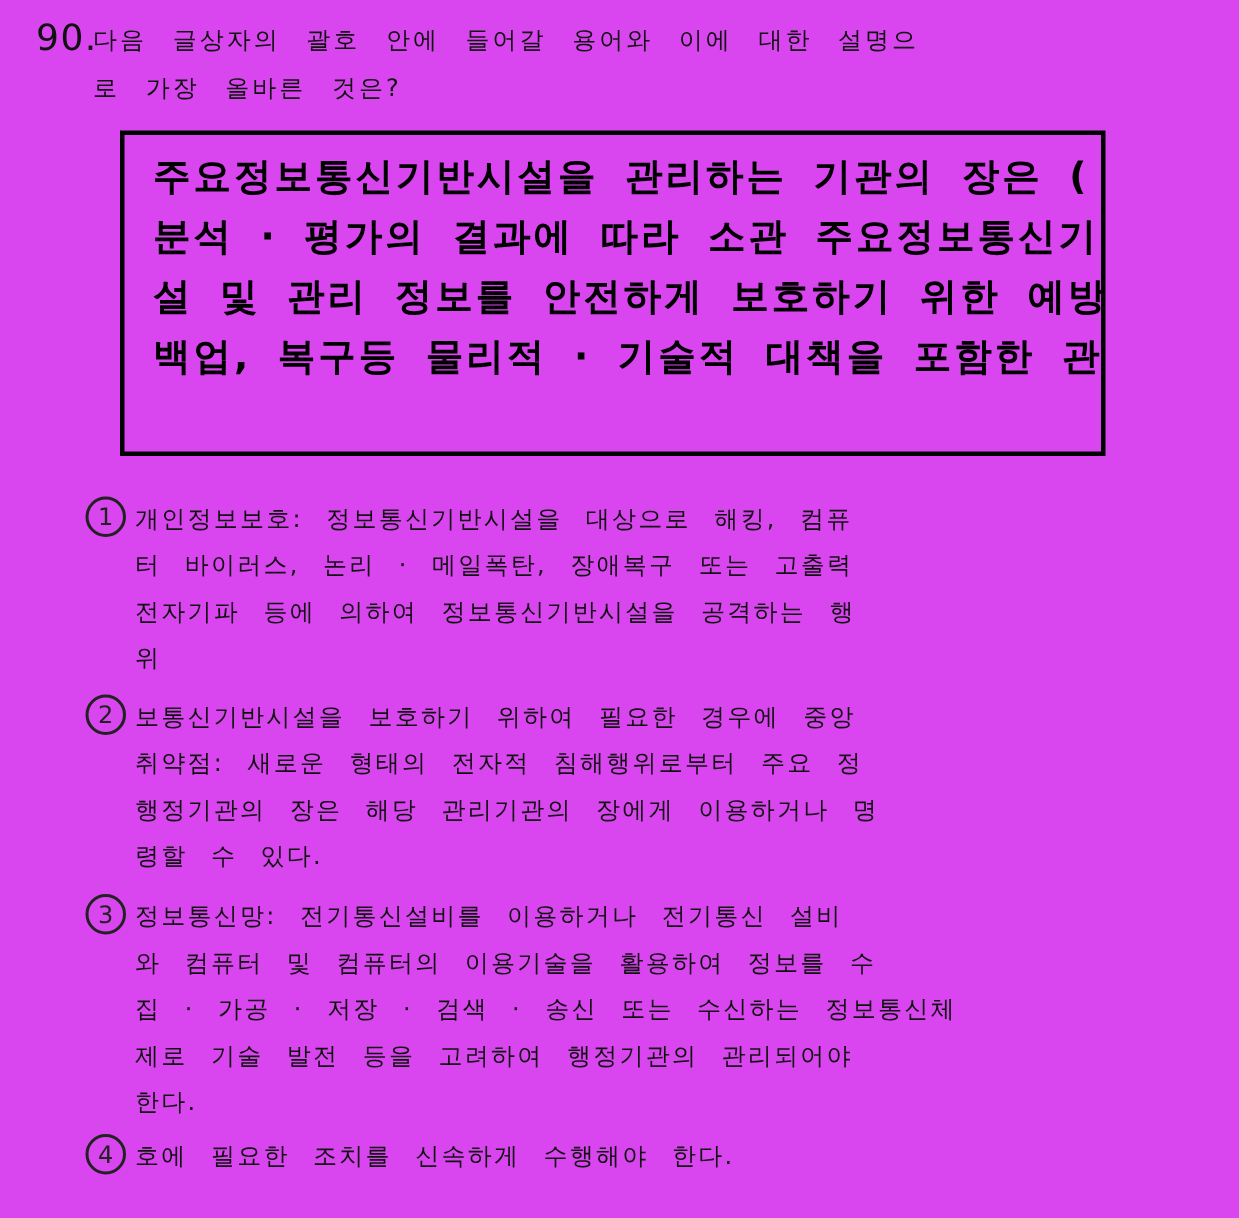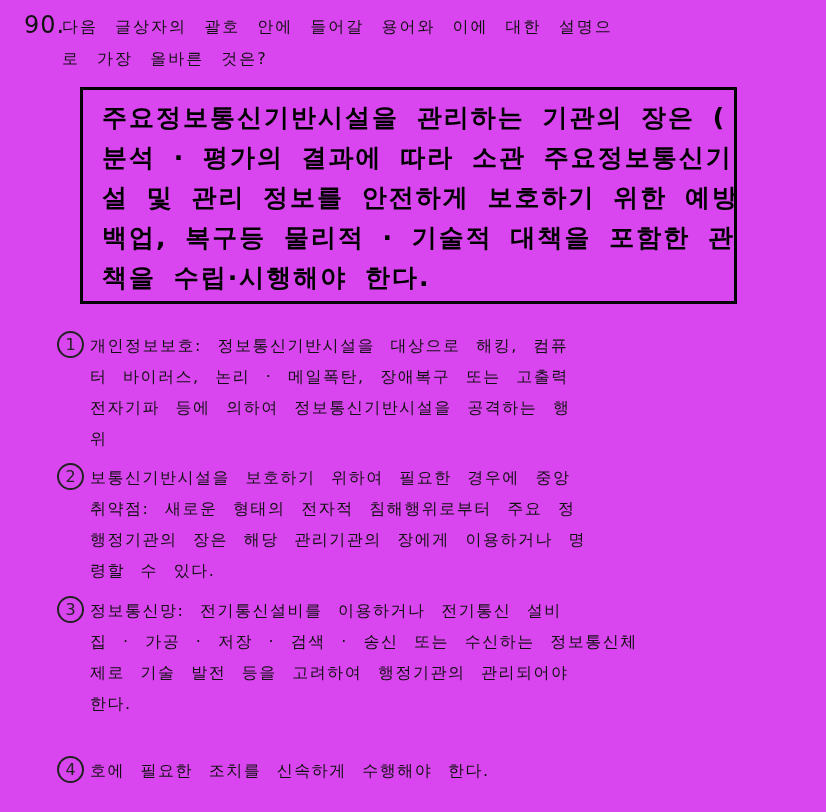--- a/index.html
+++ b/index.html
@@ -100,21 +100,20 @@
   <div class="q-text">
       <div class="line">다음 글상자의 괄호 안에 들어갈 용어와 이에 대한 설명으</div>
       <div class="line">로 가장 올바른 것은?</div>
     </div>
 
   <div class="quote-box">
       <div class="line">주요정보통신기반시설을 관리하는 기관의 장은 (  )</div>
       <div class="line">분석 · 평가의 결과에 따라 소관 주요정보통신기반시</div>
       <div class="line">설 및 관리 정보를 안전하게 보호하기 위한 예방,</div>
       <div class="line">백업, 복구등 물리적 · 기술적 대책을 포함한 관리대</div>
-      <div class="line">책을 수립·시행해야 한다.</div>
     </div>
 
   <div class="option opt-1">
     <span class="marker">1</span>
     <div class="opt-lines">
         <div class="line">개인정보보호: 정보통신기반시설을 대상으로 해킹, 컴퓨</div>
         <div class="line">터 바이러스, 논리 · 메일폭탄, 장애복구 또는 고출력</div>
         <div class="line">전자기파 등에 의하여 정보통신기반시설을 공격하는 행</div>
         <div class="line">위</div>
       </div>
@@ -127,20 +126,21 @@
         <div class="line">취약점: 새로운 형태의 전자적 침해행위로부터 주요 정</div>
         <div class="line">행정기관의 장은 해당 관리기관의 장에게 이용하거나 명</div>
         <div class="line">령할 수 있다.</div>
       </div>
   </div>
 
   <div class="option opt-3">
     <span class="marker">3</span>
     <div class="opt-lines">
         <div class="line">정보통신망: 전기통신설비를 이용하거나 전기통신 설비</div>
+        <div class="line">와 컴퓨터 및 컴퓨터의 이용기술을 활용하여 정보를 수</div>
         <div class="line">집 · 가공 · 저장 · 검색 · 송신 또는 수신하는 정보통신체</div>
         <div class="line">제로 기술 발전 등을 고려하여 행정기관의 관리되어야</div>
         <div class="line">한다.</div>
       </div>
   </div>
 
   <div class="option opt-4">
     <span class="marker">4</span>
     <div class="opt-lines">
         <div class="line">호에 필요한 조치를 신속하게 수행해야 한다.</div>

